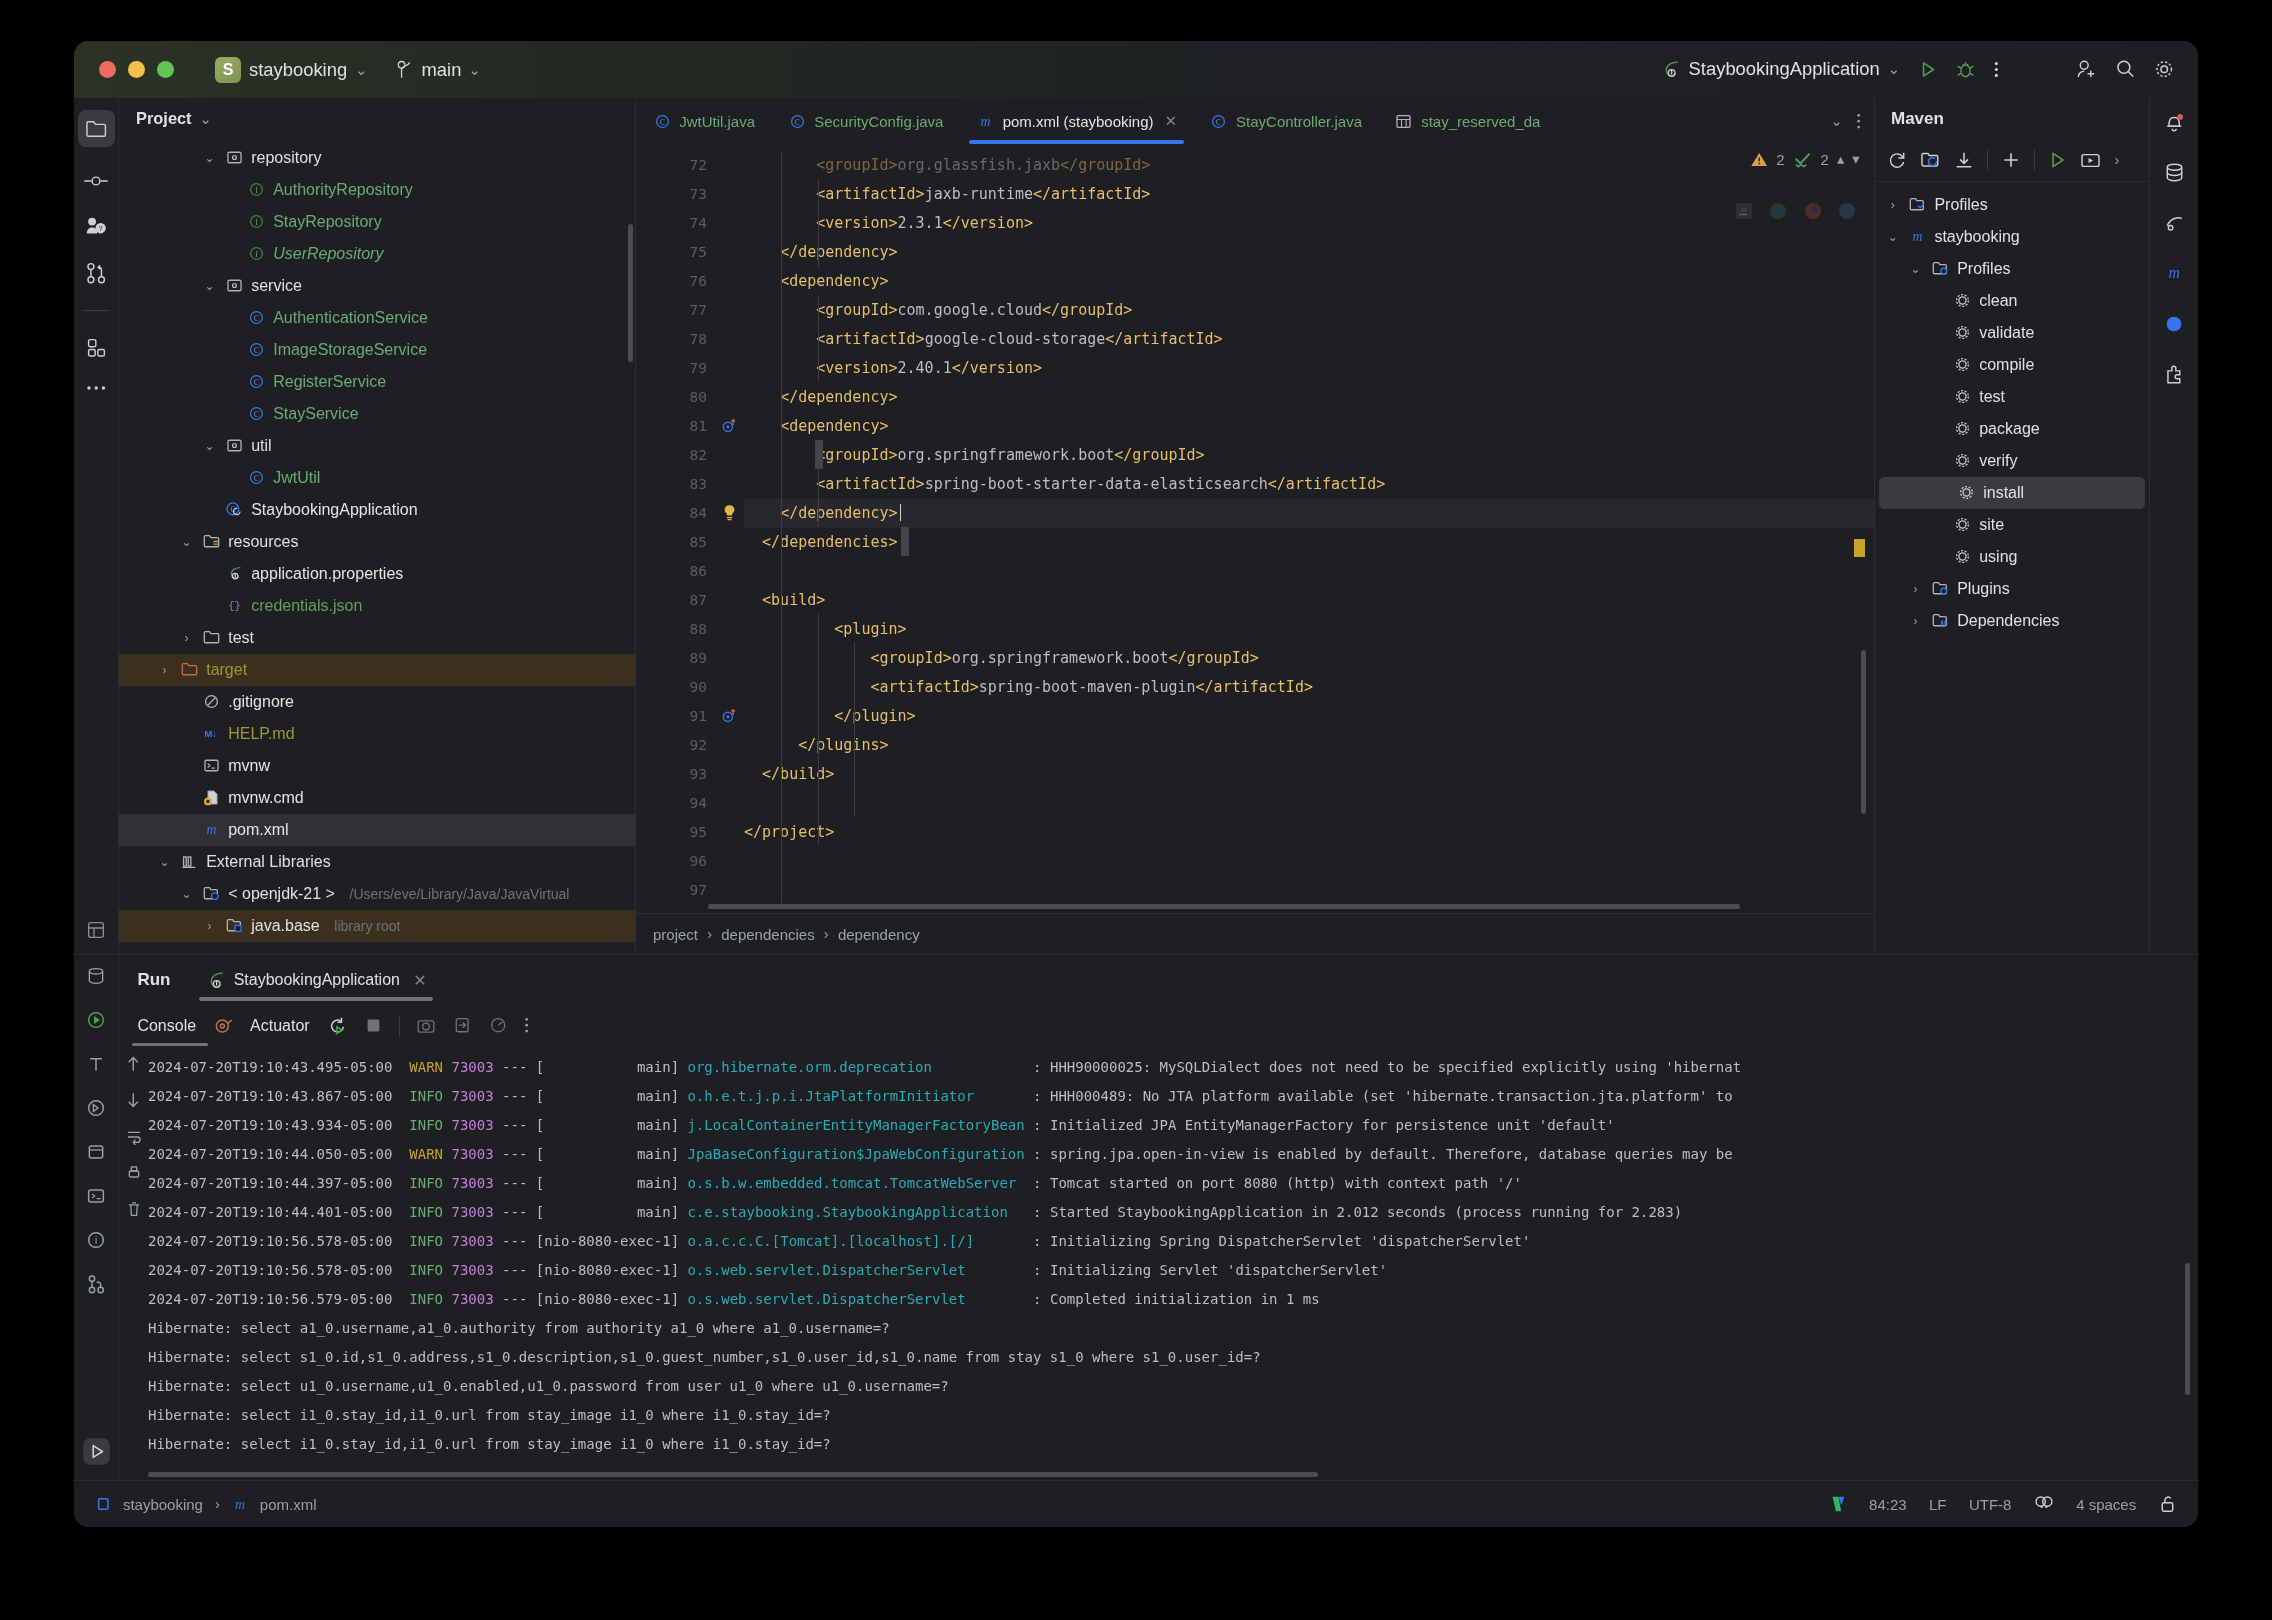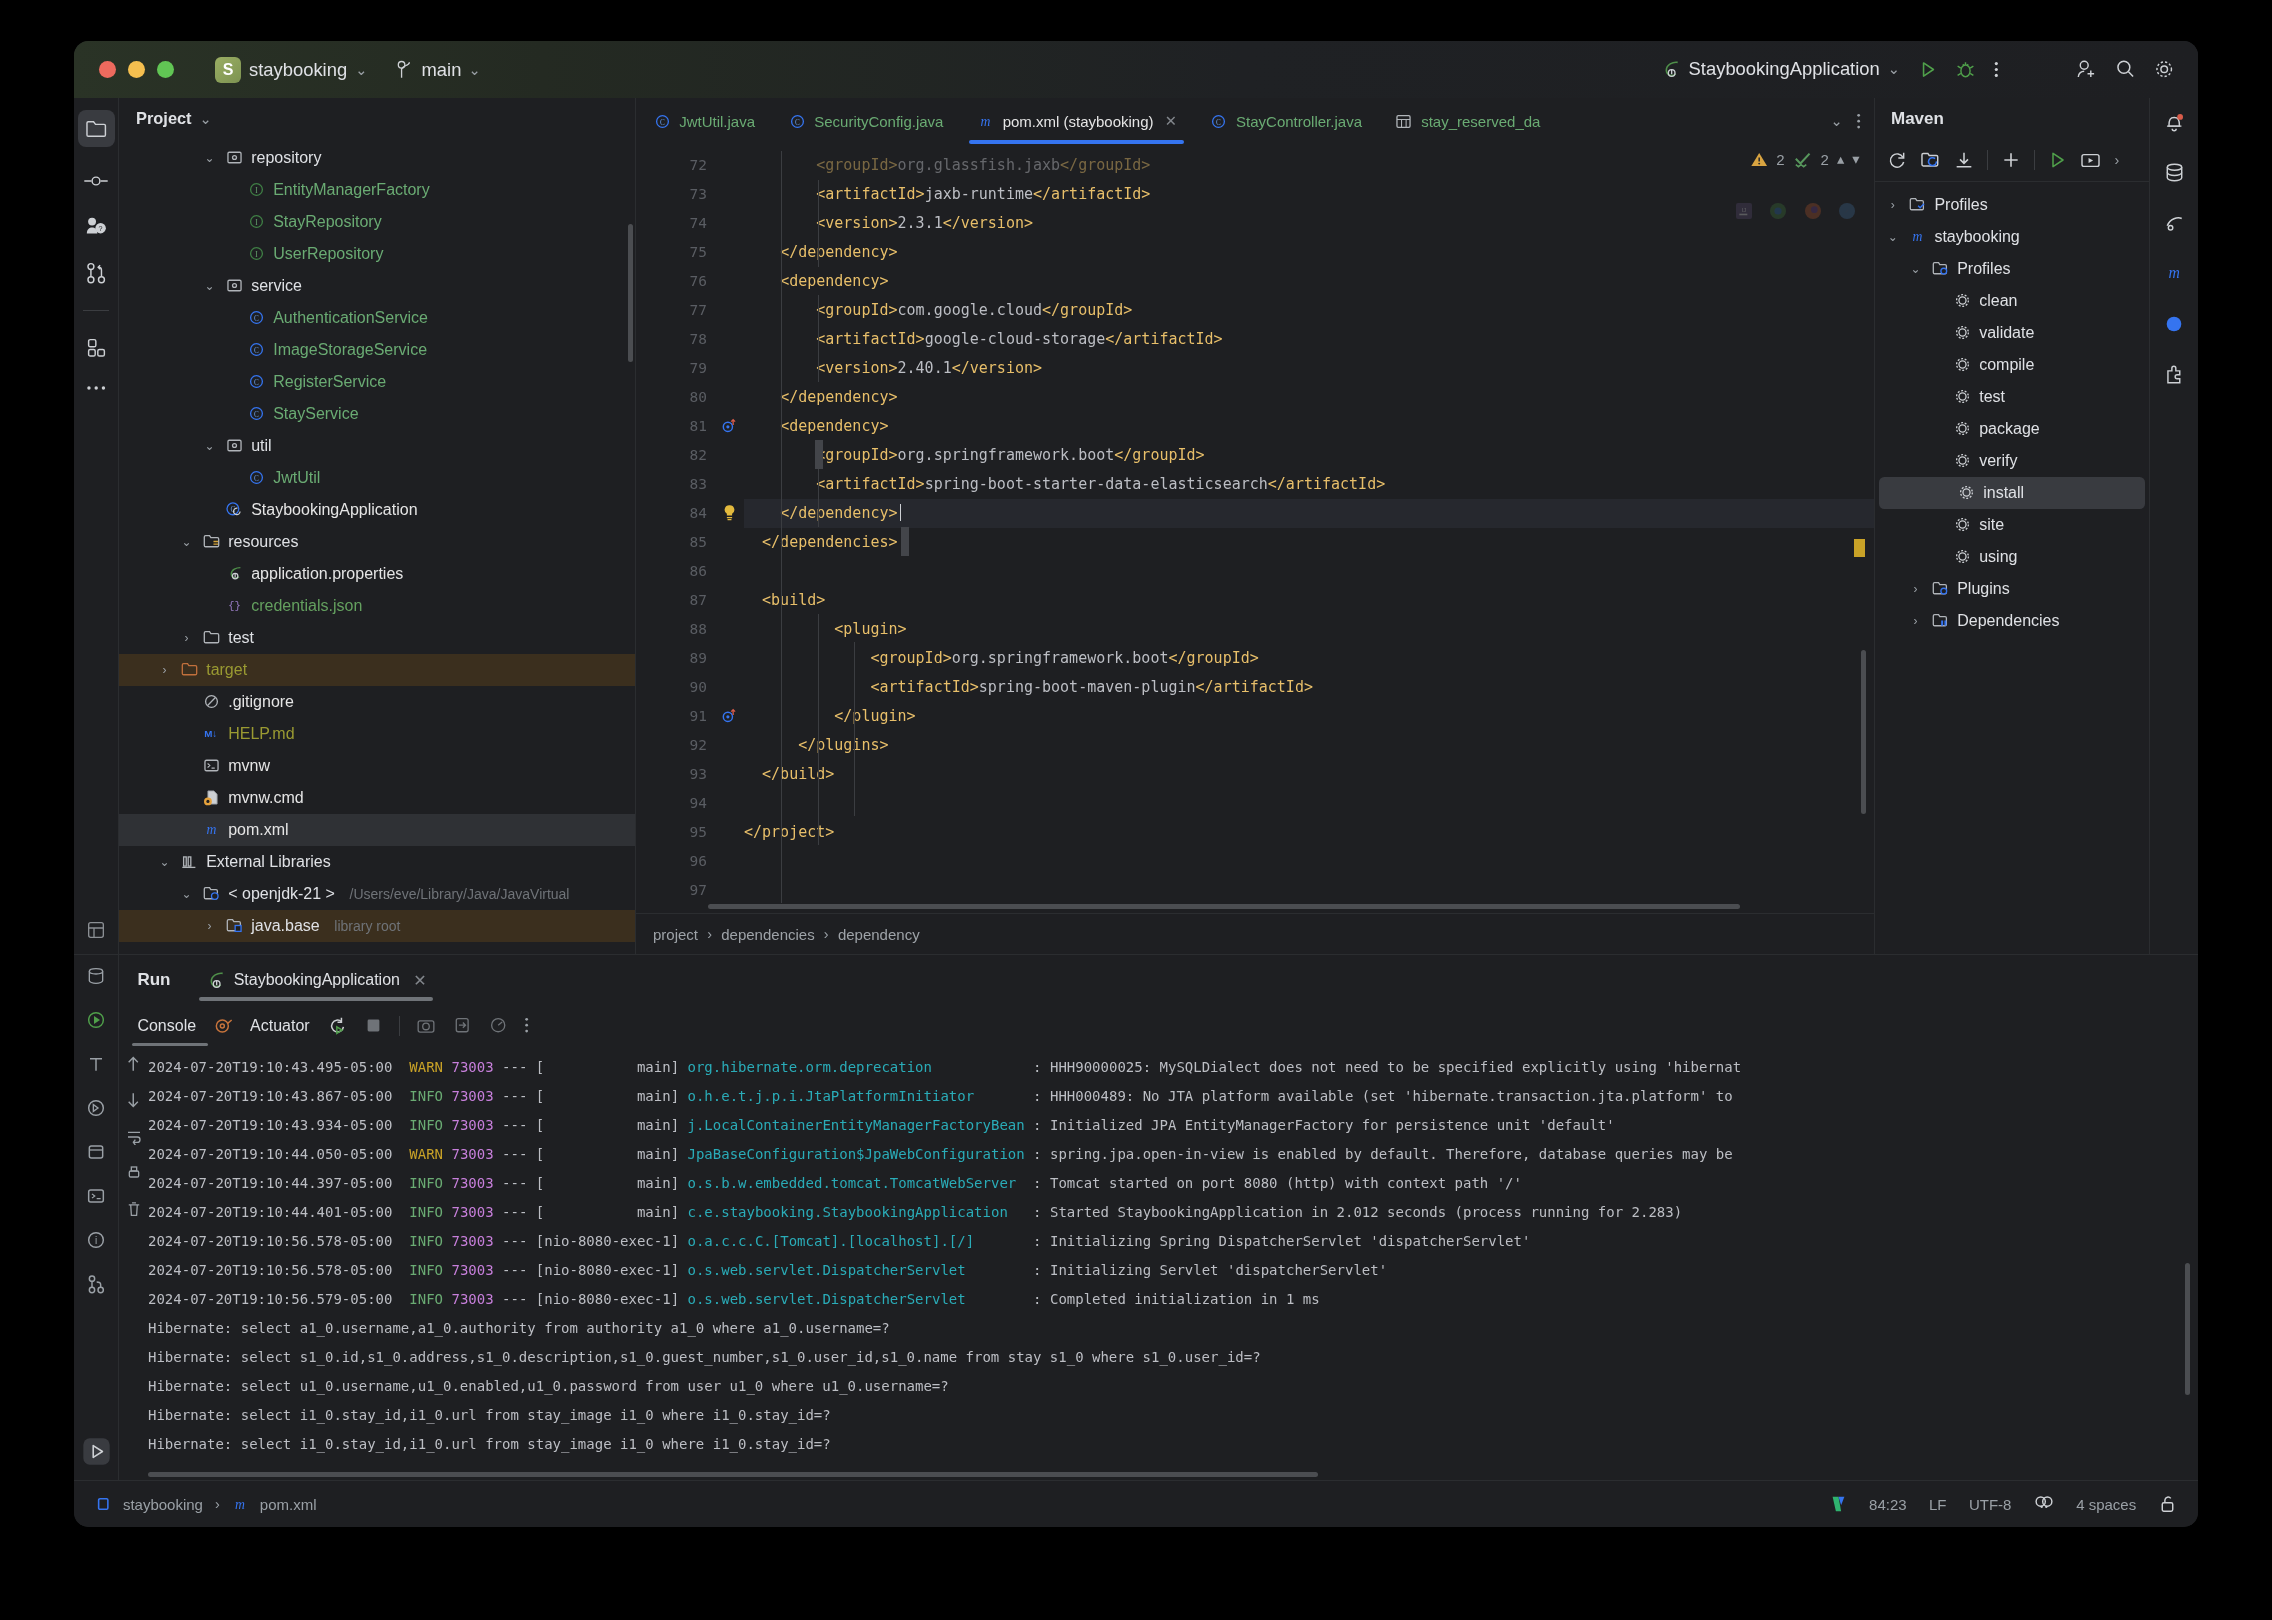--- a/index.html
+++ b/index.html
@@ -326,33 +326,33 @@
             <span class="lbl-white">repository</span>
           </div>
           <div class="row" style="padding-left: 104px;">
             <span class="arrow"></span>
             <span class="ic">
               <svg width="17" height="17" viewBox="0 0 26 26" style="font-size:24px">
                 <circle cx="13" cy="13" r="9" fill="none" stroke="#3f7f45" stroke-width="2"></circle>
                 <text x="13" y="18" font-size="11" fill="#6aab73" text-anchor="middle" font-family="Liberation Serif">I</text>
               </svg>
             </span>
-            <span class="lbl-green">EntityManagerFactory</span>
+            <span class="lbl-green">AuthorityRepository</span>
           </div>
           <div class="row" style="padding-left: 104px;">
             <span class="arrow"></span>
             <span class="ic">
               <svg width="17" height="17" viewBox="0 0 26 26" style="font-size:24px">
                 <circle cx="13" cy="13" r="9" fill="none" stroke="#3f7f45" stroke-width="2"></circle>
                 <text x="13" y="18" font-size="11" fill="#6aab73" text-anchor="middle" font-family="Liberation Serif">I</text>
               </svg>
             </span>
             <span class="lbl-green">StayRepository</span>
           </div>
-          <div class="row" style="padding-left: 104px;">
+          <div class="row" style="padding-left: 104px; font-style: italic;">
             <span class="arrow"></span>
             <span class="ic">
               <svg width="17" height="17" viewBox="0 0 26 26" style="font-size:24px">
                 <circle cx="13" cy="13" r="9" fill="none" stroke="#3f7f45" stroke-width="2"></circle>
                 <text x="13" y="18" font-size="11" fill="#6aab73" text-anchor="middle" font-family="Liberation Serif">I</text>
               </svg>
             </span>
             <span class="lbl-green">UserRepository</span>
           </div>
           <div class="row" style="padding-left: 82px;">

